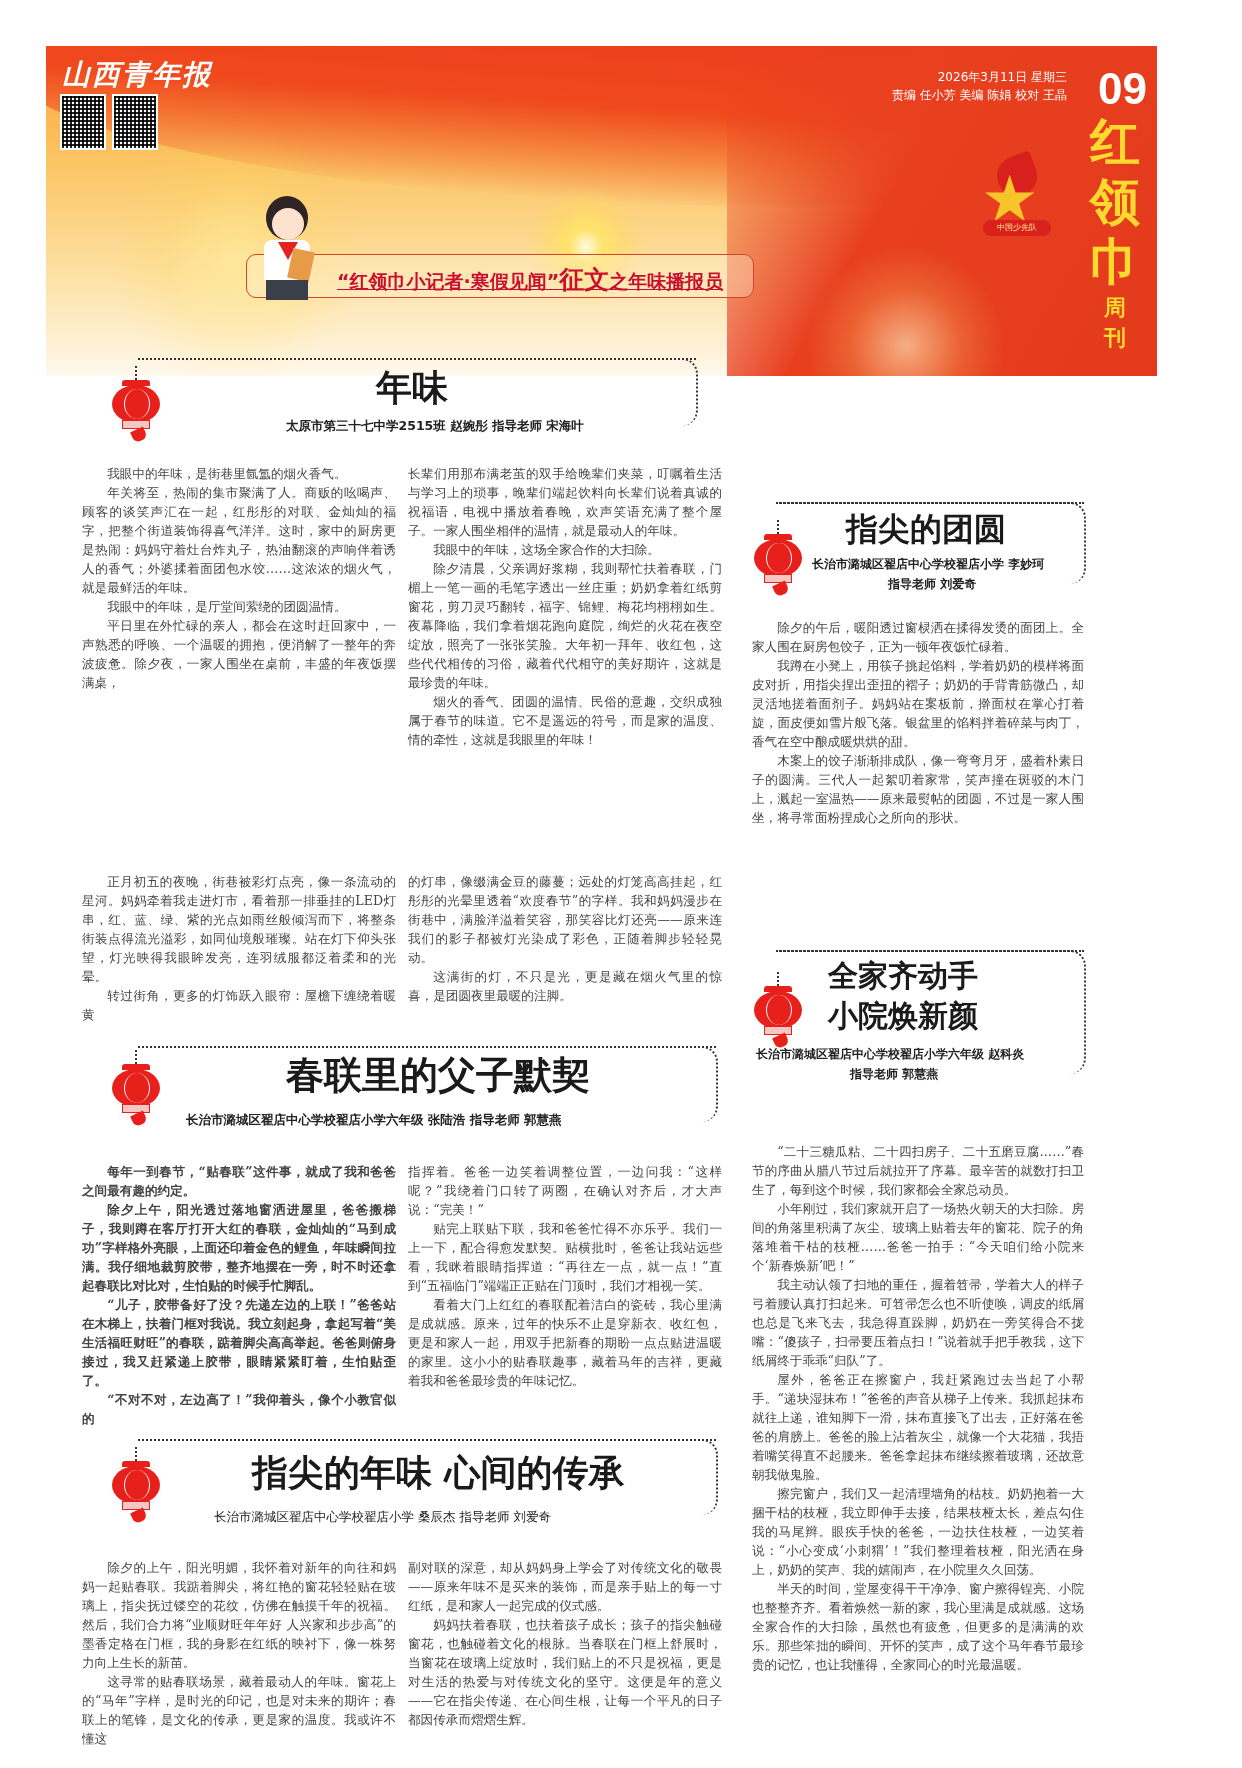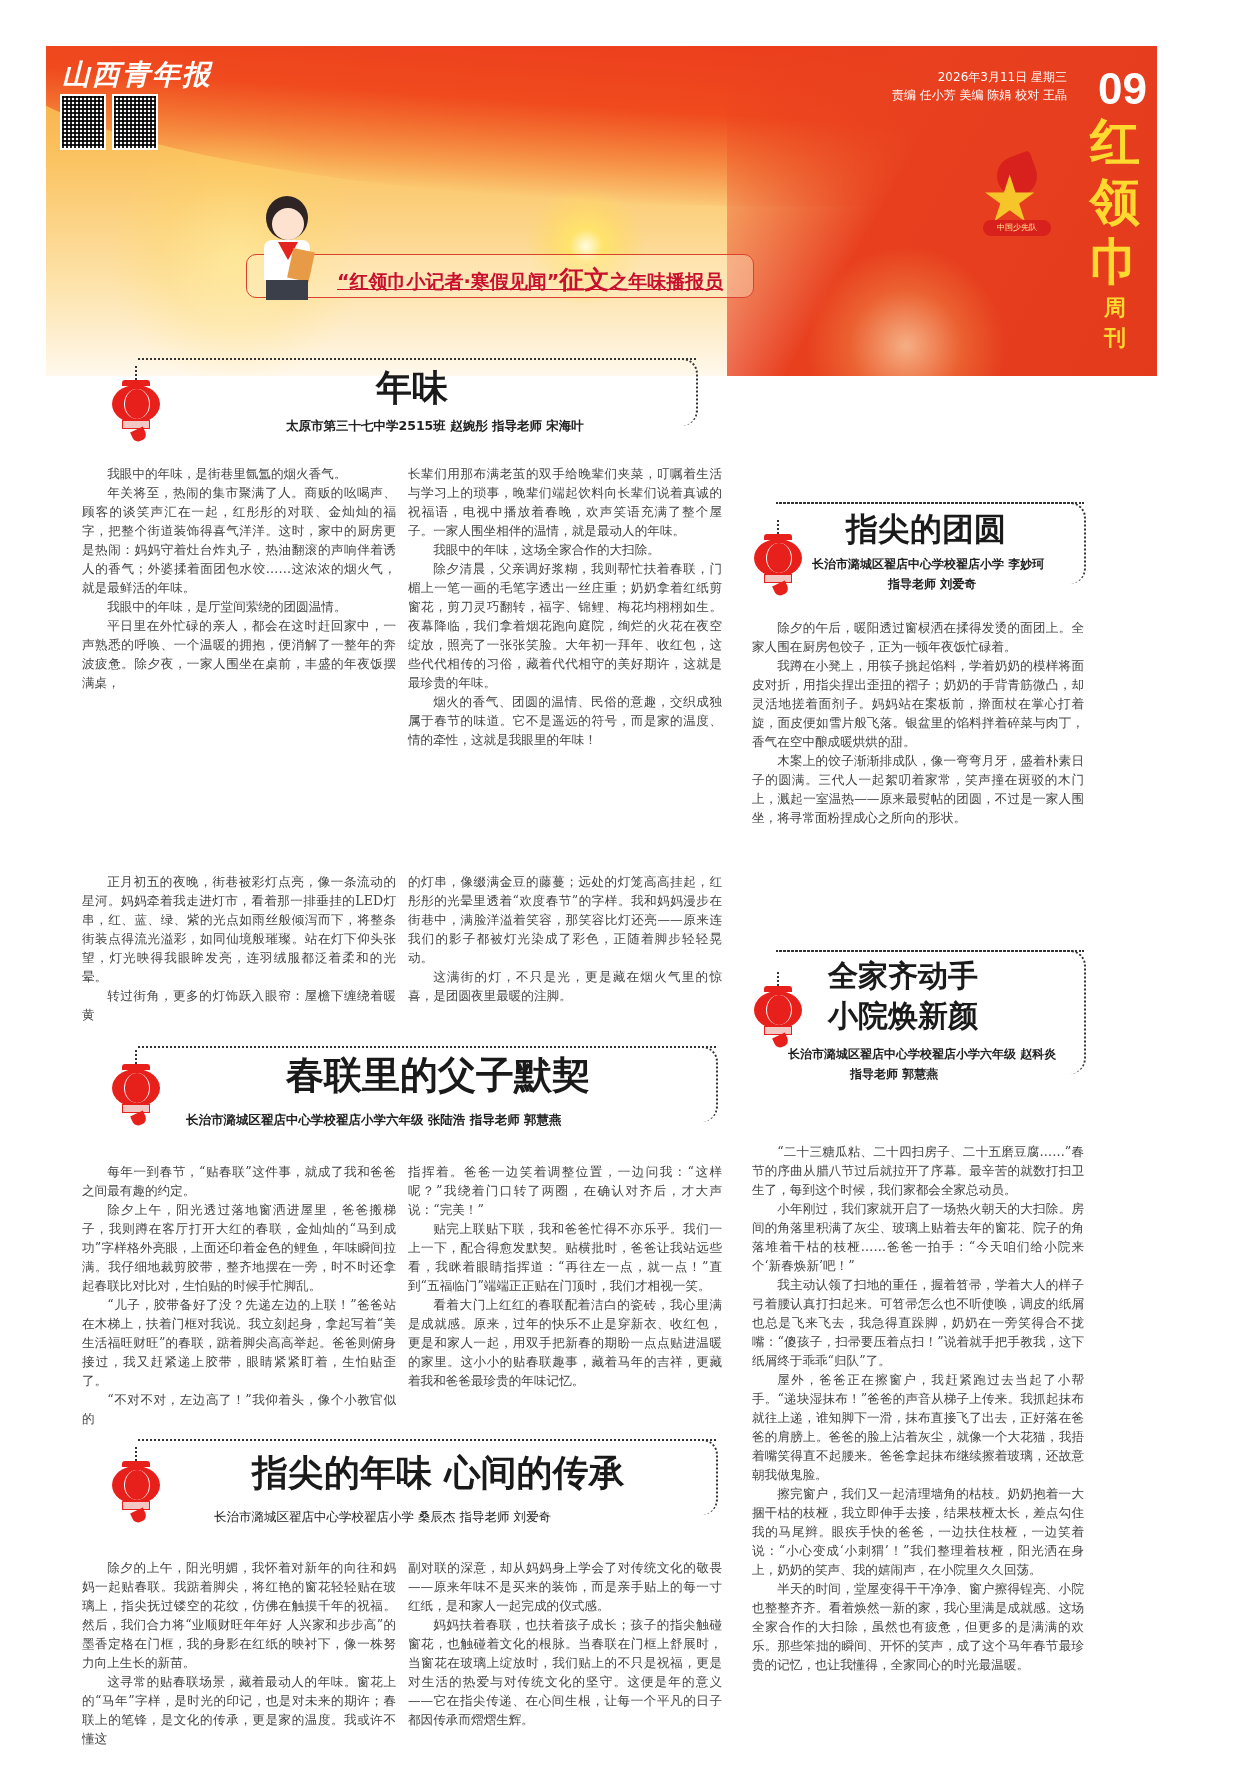--- a/index.html
+++ b/index.html
@@ -218,21 +218,21 @@
       </div>
     <div class="lantern" style="left:8px;top:36px;">
       <div class="string"></div>
         <div class="cap"></div>
         <div class="body"></div>
         <div class="base"></div>
         <div class="tassel"></div>
     </div>
     <div class="a-title" style="left:82px;top:6px;font-size:30px;">全家齐动手</div>
     <div class="a-title" style="left:82px;top:46px;font-size:30px;">小院焕新颜</div>
-    <div class="a-byline" style="left:10px;top:96px;font-size:12px;margin-left:32px;">长治市潞城区翟店中心学校翟店小学六年级 赵科炎</div>
+    <div class="a-byline" style="left:10px;top:96px;font-size:12px;">长治市潞城区翟店中心学校翟店小学六年级 赵科炎</div>
     <div class="a-byline" style="left:104px;top:116px;font-size:12px;">指导老师 郭慧燕</div>
   </div>
   <div class="col" style="left:706px;top:1096px;width:332px;">
     <p>“二十三糖瓜粘、二十四扫房子、二十五磨豆腐……”春节的序曲从腊八节过后就拉开了序幕。最辛苦的就数打扫卫生了，每到这个时候，我们家都会全家总动员。</p>
     <p>小年刚过，我们家就开启了一场热火朝天的大扫除。房间的角落里积满了灰尘、玻璃上贴着去年的窗花、院子的角落堆着干枯的枝桠……爸爸一拍手：“今天咱们给小院来个‘新春焕新’吧！”</p>
     <p>我主动认领了扫地的重任，握着笤帚，学着大人的样子弓着腰认真打扫起来。可笤帚怎么也不听使唤，调皮的纸屑也总是飞来飞去，我急得直跺脚，奶奶在一旁笑得合不拢嘴：“傻孩子，扫帚要压着点扫！”说着就手把手教我，这下纸屑终于乖乖“归队”了。</p>
     <p>屋外，爸爸正在擦窗户，我赶紧跑过去当起了小帮手。“递块湿抹布！”爸爸的声音从梯子上传来。我抓起抹布就往上递，谁知脚下一滑，抹布直接飞了出去，正好落在爸爸的肩膀上。爸爸的脸上沾着灰尘，就像一个大花猫，我捂着嘴笑得直不起腰来。爸爸拿起抹布继续擦着玻璃，还故意朝我做鬼脸。</p>
     <p>擦完窗户，我们又一起清理墙角的枯枝。奶奶抱着一大捆干枯的枝桠，我立即伸手去接，结果枝桠太长，差点勾住我的马尾辫。眼疾手快的爸爸，一边扶住枝桠，一边笑着说：“小心变成‘小刺猬’！”我们整理着枝桠，阳光洒在身上，奶奶的笑声、我的嬉闹声，在小院里久久回荡。</p>
     <p>半天的时间，堂屋变得干干净净、窗户擦得锃亮、小院也整整齐齐。看着焕然一新的家，我心里满是成就感。这场全家合作的大扫除，虽然也有疲惫，但更多的是满满的欢乐。那些笨拙的瞬间、开怀的笑声，成了这个马年春节最珍贵的记忆，也让我懂得，全家同心的时光最温暖。</p>
   </div>
@@ -244,21 +244,21 @@
     <div class="lantern" style="left:6px;top:18px;">
       <div class="string"></div>
         <div class="cap"></div>
         <div class="body"></div>
         <div class="base"></div>
         <div class="tassel"></div>
     </div>
     <div class="a-title" style="left:180px;top:4px;font-size:38px;">春联里的父子默契</div>
     <div class="a-byline" style="left:80px;top:66px;">长治市潞城区翟店中心学校翟店小学六年级 张陆浩 指导老师 郭慧燕</div>
   </div>
-  <div class="col" style="left:36px;top:1116px;width:314px;">
+  <div class="col" style="left:36px;top:1116px;width:314px;font-weight:bold;">
     <p>每年一到春节，“贴春联”这件事，就成了我和爸爸之间最有趣的约定。</p>
     <p>除夕上午，阳光透过落地窗洒进屋里，爸爸搬梯子，我则蹲在客厅打开大红的春联，金灿灿的“马到成功”字样格外亮眼，上面还印着金色的鲤鱼，年味瞬间拉满。我仔细地裁剪胶带，整齐地摆在一旁，时不时还拿起春联比对比对，生怕贴的时候手忙脚乱。</p>
     <p>“儿子，胶带备好了没？先递左边的上联！”爸爸站在木梯上，扶着门框对我说。我立刻起身，拿起写着“美生活福旺财旺”的春联，踮着脚尖高高举起。爸爸则俯身接过，我又赶紧递上胶带，眼睛紧紧盯着，生怕贴歪了。</p>
     <p>“不对不对，左边高了！”我仰着头，像个小教官似的</p>
   </div>
   <div class="col" style="left:362px;top:1116px;width:314px;">
     <p class="cont">指挥着。爸爸一边笑着调整位置，一边问我：“这样呢？”我绕着门口转了两圈，在确认对齐后，才大声说：“完美！”</p>
     <p>贴完上联贴下联，我和爸爸忙得不亦乐乎。我们一上一下，配合得愈发默契。贴横批时，爸爸让我站远些看，我眯着眼睛指挥道：“再往左一点，就一点！”直到“五福临门”端端正正贴在门顶时，我们才相视一笑。</p>
     <p>看着大门上红红的春联配着洁白的瓷砖，我心里满是成就感。原来，过年的快乐不止是穿新衣、收红包，更是和家人一起，用双手把新春的期盼一点点贴进温暖的家里。这小小的贴春联趣事，藏着马年的吉祥，更藏着我和爸爸最珍贵的年味记忆。</p>
   </div>

